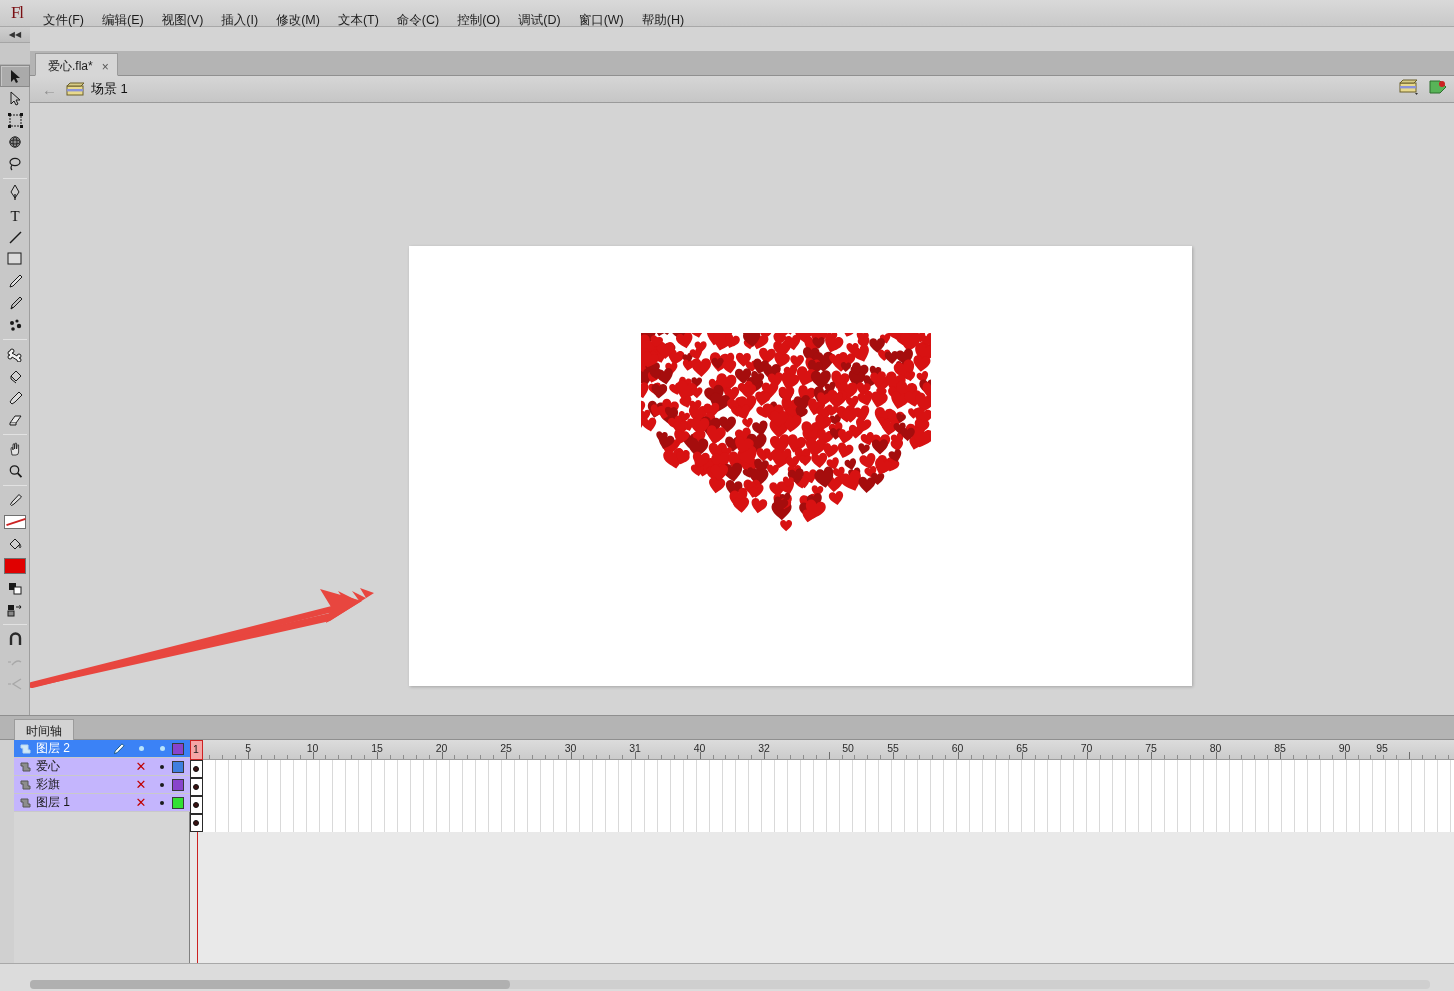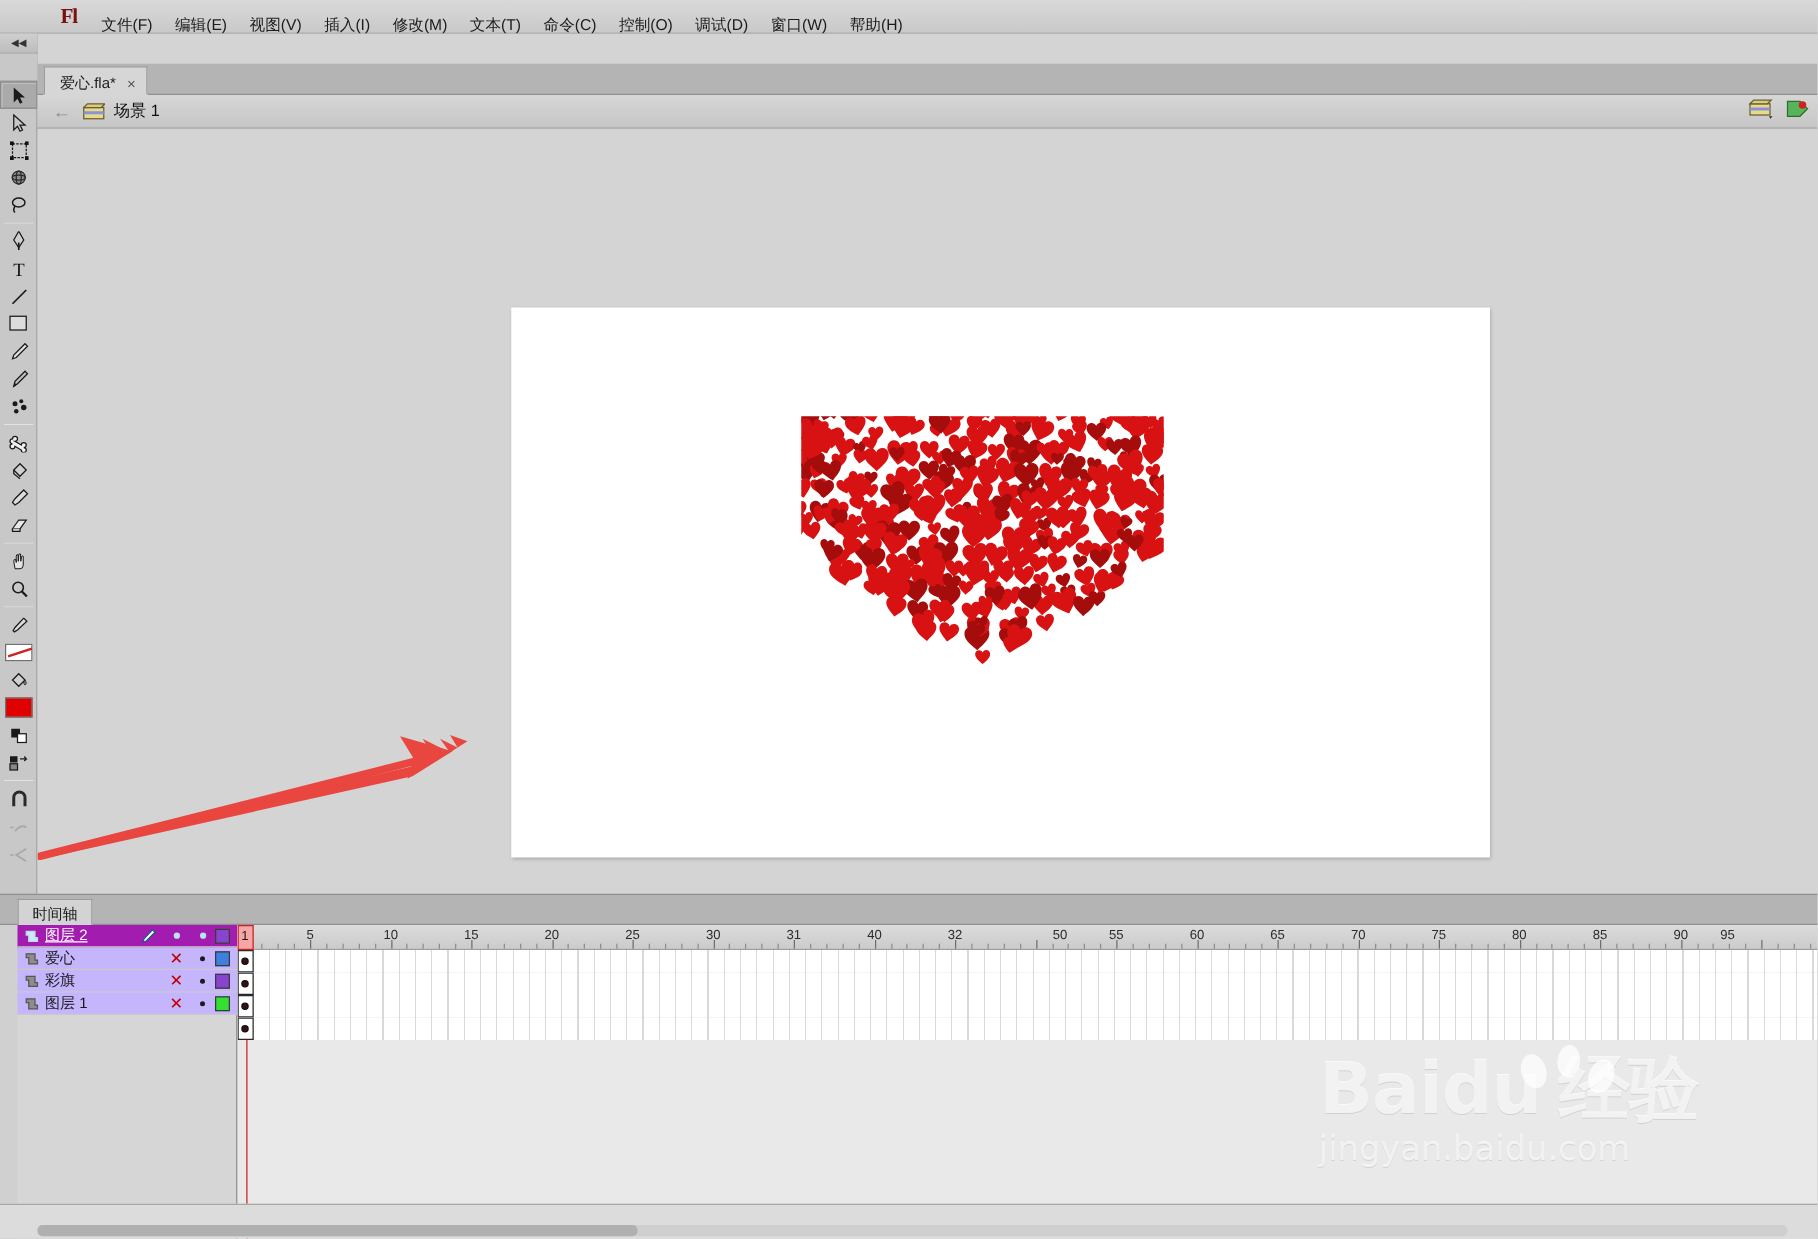--- a/index.html
+++ b/index.html
@@ -20,24 +20,23 @@
   #menubar {
     position: absolute; left: 0; top: 0;
     width: 1454px; height: 27px;
     background: linear-gradient(#d9d9d9, #c9c9c9);
     border-bottom: 1px solid #a8a8a8;
     display: flex; align-items: center;
   }
   #fl-logo {
     width: 34px; height: 27px;
     display: flex; align-items: center; justify-content: center;
-    font-weight: bold; font-size: 17px; color: #7a0f13;
+    font-weight: normal; font-size: 17px; color: #7a0f13;
     font-family: "Liberation Serif", serif;
     letter-spacing: -1px;
-    margin-left: 38px;
   }
   .menu-item {
     padding: 20px 9px 5px 9px;
     font-size: 12.5px; color: #1c1c1c;
     white-space: nowrap;
     cursor: default;
   }
 
   
   #toolbox {
@@ -212,23 +211,22 @@
   .layer-row {
     position: relative;
     width: 176px; height: 18px;
     background: #c4b5fd;
     border-bottom: 1px solid #c9c9c9;
     display: flex; align-items: center;
     font-size: 12px; color: #1a1a1a;
     cursor: pointer;
   }
   .layer-row.sel {
-    background: #a21caf;
+    background: #3b82f6;
     color: #ffffff;
-    text-decoration: underline;
   }
   .layer-expand {
     width: 22px; display: flex; align-items: center; justify-content: center;
   }
   .layer-name { flex: 1; white-space: nowrap; }
   .layer-vis { width: 22px; display: flex; align-items: center; justify-content: center; }
   .layer-lock { width: 20px; display: flex; align-items: center; justify-content: center; }
   .layer-color {
     width: 12px; height: 12px; margin-right: 6px;
     border: 1px solid #3a3a3a;
@@ -1156,25 +1154,14 @@
         </div>
     </div>
 
     <div id="tl-bottom">
       <div id="tl-hscroll">
         <div id="tl-hscroll-thumb"></div>
       </div>
     </div>
   </div>
 
-  <div id="watermark">
-    <svg id="wm-paw" width="120" height="66" viewBox="0 0 120 66">
-      <ellipse cx="22" cy="22" rx="10" ry="14" fill="rgba(255,255,255,0.72)" transform="rotate(-16 22 22)"></ellipse>
-      <ellipse cx="50" cy="14" rx="9" ry="13" fill="rgba(255,255,255,0.72)" transform="rotate(6 50 14)"></ellipse>
-      <ellipse cx="76" cy="26" rx="10" ry="14" fill="rgba(255,255,255,0.72)" transform="rotate(22 76 26)"></ellipse>
-    </svg>
-    <div id="wm-main">
-      <span>Baidu</span><span style="margin-left:14px;">经验</span>
-    </div>
-    <div id="wm-sub">jingyan.baidu.com</div>
-  </div>
 
 </div>
 
 </body></html>

